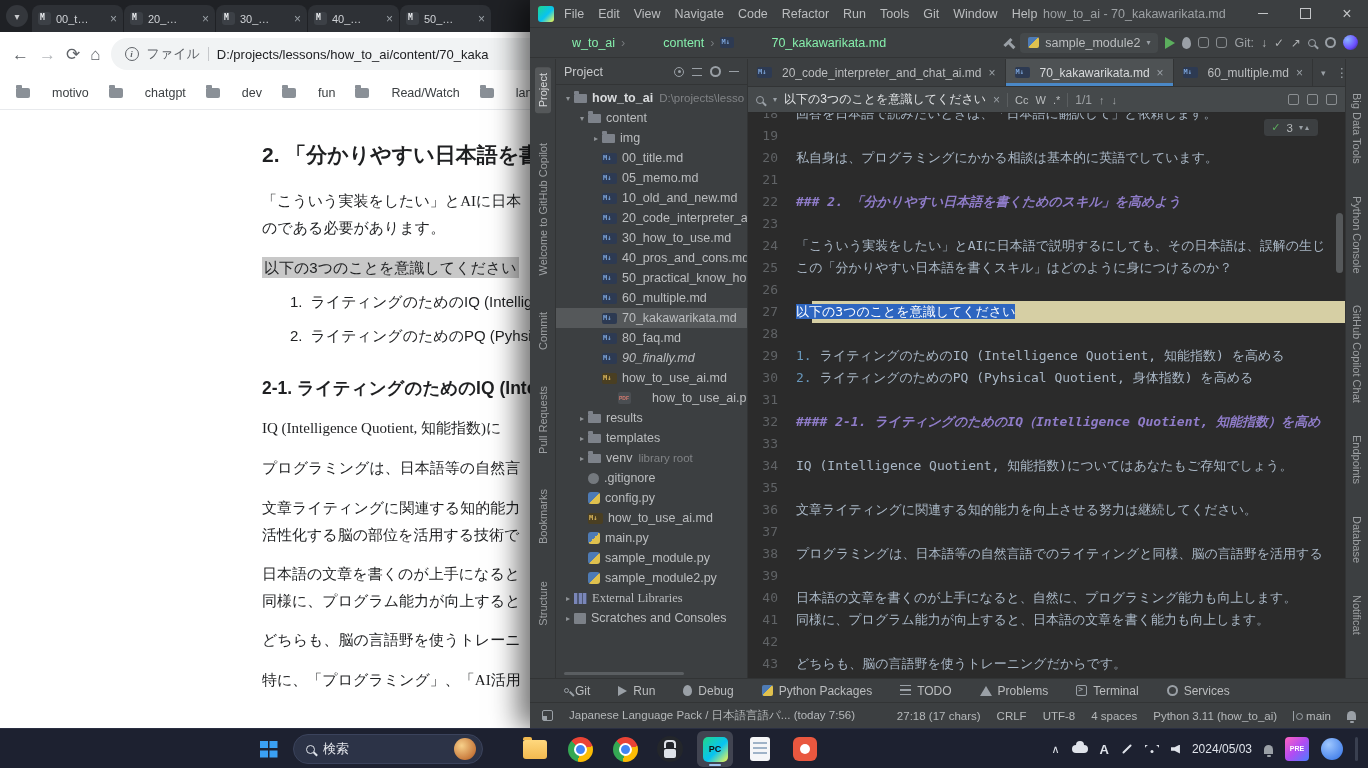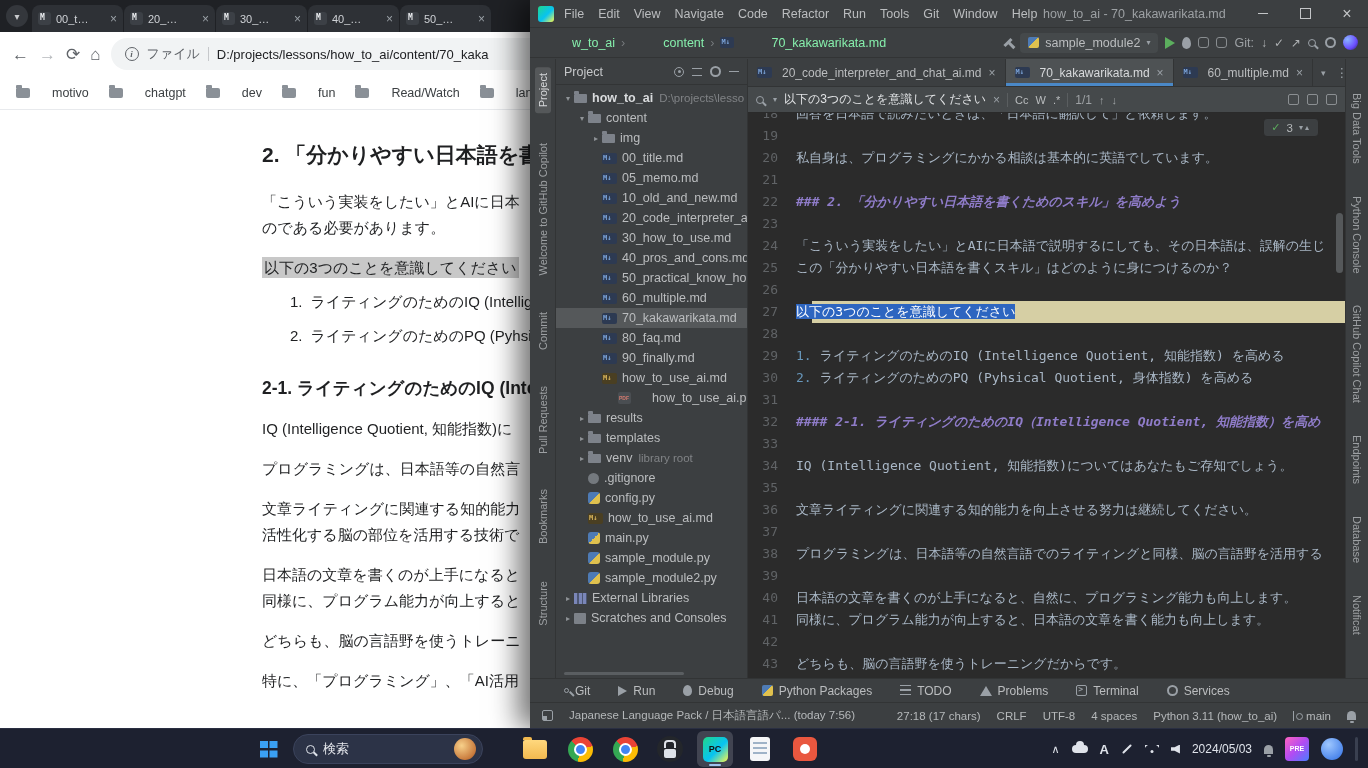--- a/index.html
+++ b/index.html
@@ -30,21 +30,21 @@
   .b-bookmarks{height:34px;background:#fff;border-bottom:1px solid #e8eaed;display:flex;align-items:center;gap:20px;padding:0 16px;}
   .bm{display:flex;align-items:center;gap:22px;font-size:12.5px;color:#3c4043;}
   .bm-ic{width:14px;height:10px;background:#8a9097;border-radius:1px 2px 2px 2px;position:relative;}
   .bm-ic::before{content:"";position:absolute;top:-3px;left:0;width:6px;height:3px;background:#8a9097;border-radius:1px 1px 0 0;}
   .b-content{padding:30px 0 0 262px;font-size:15px;line-height:25px;color:#1f2022;white-space:nowrap;overflow:hidden;}
   .blk{white-space:nowrap;}
   .b-h2 .blk-text{font-size:21px;font-weight:bold;}
   .b-h2{margin:2px 0 20px;}
   .b-h3 .blk-text{font-size:17.5px;font-weight:bold;}
   .b-h3{margin:28px 0 14px;}
-  .b-p{margin-top:15px;}
+  .b-p{margin-top:15px;font-family:Liberation Serif, serif;}
   .b-p0{margin-top:1px;}
   .b-hl{margin-top:15px;}
   .b-hl .blk-text{background:#c8c8c8;padding:2px 2px;}
   .b-li{margin-top:9px;padding-left:28px;}
   .b-li .blk-marker{margin-right:8px;}
 
   
   .ide{position:absolute;left:530px;top:0;width:838px;height:728px;background:#3c3f41;color:#bbbdbf;
     box-shadow:-12px 0 26px rgba(0,0,0,.55);font-size:12.5px;}
   .i-titlebar{height:28px;display:flex;align-items:center;padding-left:8px;position:relative;border-bottom:1px solid #323435;}
@@ -555,21 +555,21 @@
               <span class="thint"></span>
             </div>
 
             <div class="trow" style="padding-left: 34px;">
               <span class="tarrow"></span>
               <span class="tic ti-md"></span>
               <span class="tlabel">80_faq.md</span>
               <span class="thint"></span>
             </div>
 
-            <div class="trow" style="padding-left: 34px;">
+            <div class="trow" style="padding-left: 34px; font-style: italic;">
               <span class="tarrow"></span>
               <span class="tic ti-md"></span>
               <span class="tlabel">90_finally.md</span>
               <span class="thint"></span>
             </div>
 
             <div class="trow" style="padding-left: 34px;">
               <span class="tarrow"></span>
               <span class="tic ti-mdy"></span>
               <span class="tlabel">how_to_use_ai.md</span>
@@ -639,21 +639,21 @@
               <span class="thint"></span>
             </div>
 
             <div class="trow" style="padding-left: 20px;">
               <span class="tarrow"></span>
               <span class="tic ti-py"></span>
               <span class="tlabel">sample_module2.py</span>
               <span class="thint"></span>
             </div>
 
-            <div class="trow" style="padding-left: 6px;">
+            <div class="trow" style="padding-left: 6px; font-family: Liberation Serif, serif;">
               <span class="tarrow st-closed"></span>
               <span class="tic ti-lib"></span>
               <span class="tlabel">External Libraries</span>
               <span class="thint"></span>
             </div>
 
             <div class="trow" style="padding-left: 6px;">
               <span class="tarrow st-closed"></span>
               <span class="tic ti-scratch"></span>
               <span class="tlabel">Scratches and Consoles</span>

